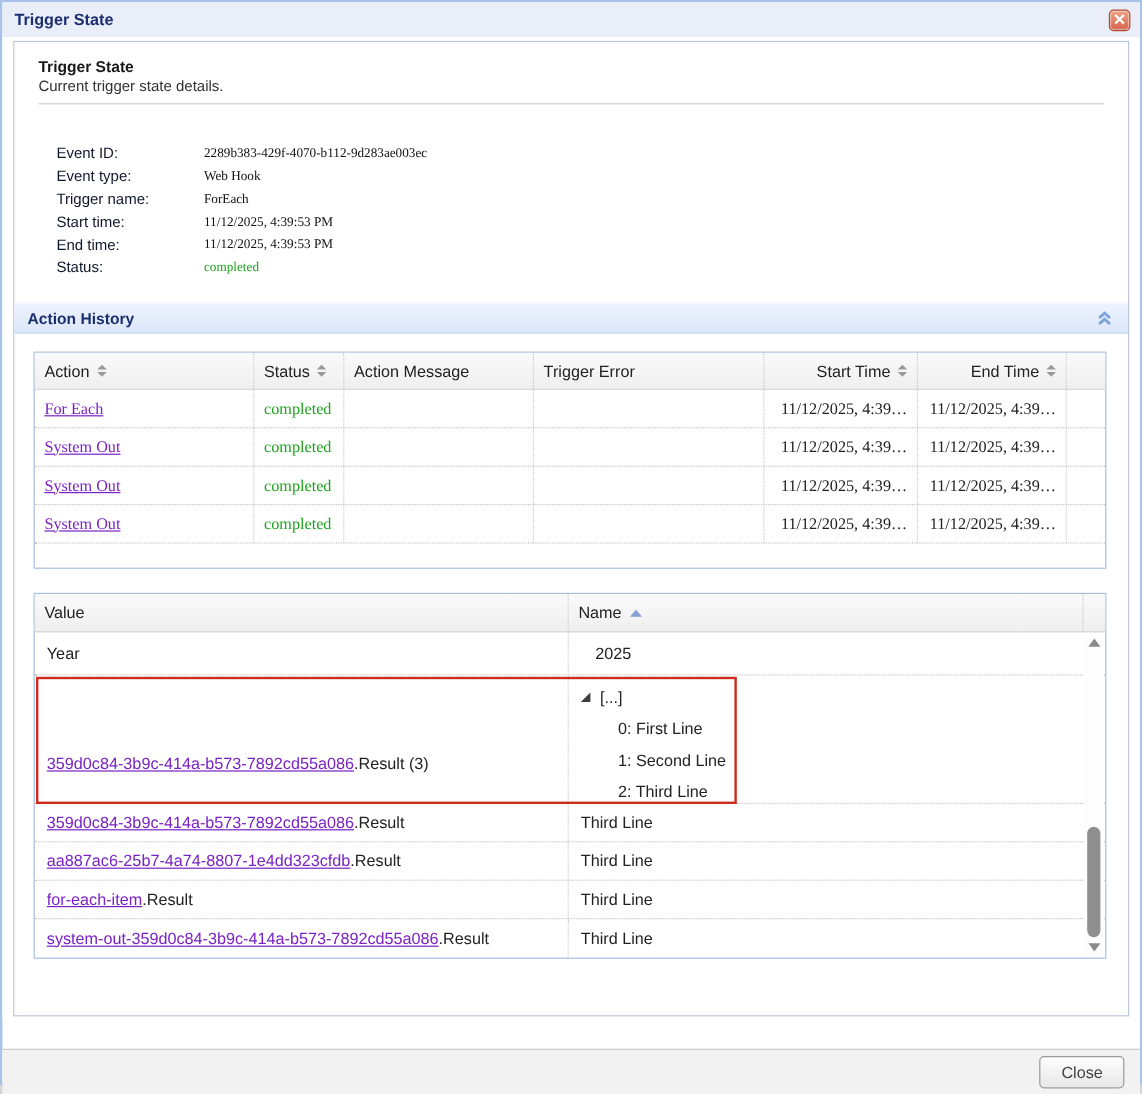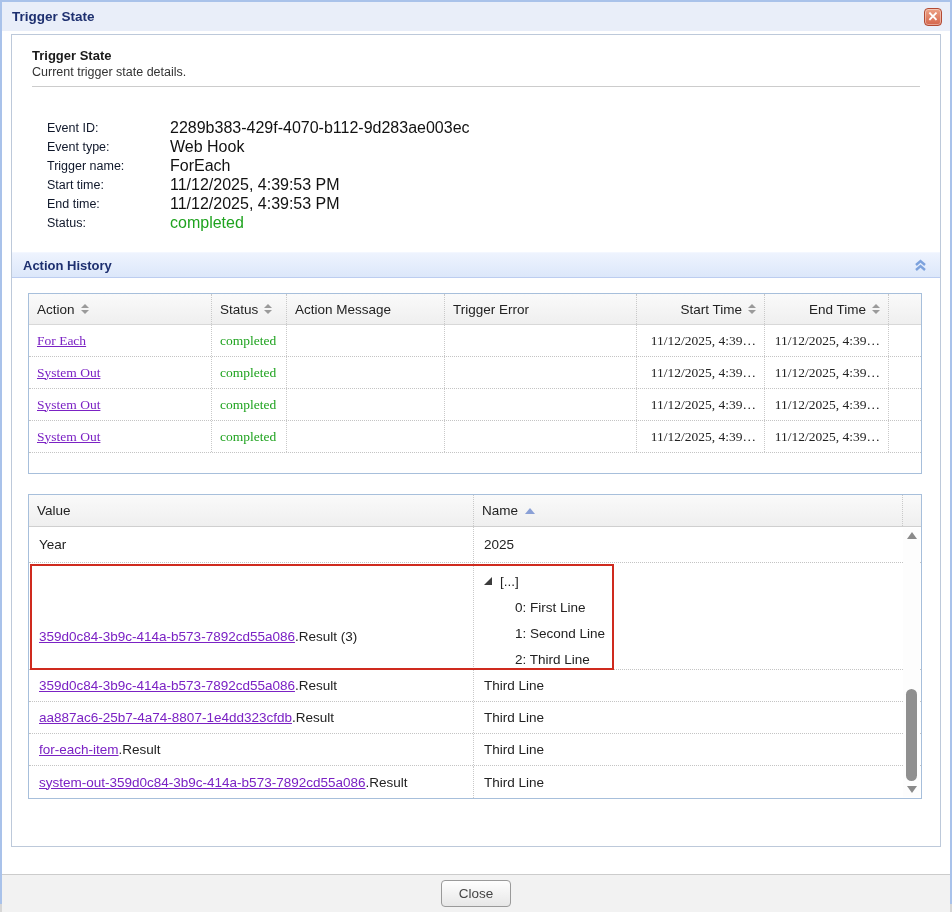--- a/index.html
+++ b/index.html
@@ -37,21 +37,21 @@
   .content { flex:1 1 auto; padding:3px 9px; background:#fff; }
   .panel { border:1px solid var(--panel-border,#bdc9da); height:813px; overflow:hidden; }
 
   .overview { padding:13px 20px 0; }
   .ov-head { font-size:13px; font-weight:bold; color:#1a1a1a; }
   .ov-sub { font-size:12.5px; color:#333; padding:2px 0 7px; border-bottom:1px solid #ccc; }
 
   .fields { margin:31px 0 0 15px; }
   .field-row { display:flex; height:19px; align-items:center; font-size:12.5px; }
   .field-label { width:123px; color:#0f172a; }
-  .field-value { font-family:Liberation Sans, sans-serif; font-size:16px; color:#111; }
+  .field-value { font-family:Liberation Serif, serif; font-size:11px; color:#111; }
   .field-value.status { color:var(--green,#1fa31f); }
 
   
   .section-bar {
     margin-top:20px; height:26px;
     background:linear-gradient(#eef3fe,#dce7fa);
     border-top:1px solid #f3f7ff;
     border-bottom:1px solid #bccdf0;
     display:flex; align-items:center;
     padding:0 12px 0 11px;
@@ -83,21 +83,21 @@
   .ah-filler { height:20px; }
 
   
   .ev-wrap { margin:20px 18px 0 16px; position:relative; }
   .ev-head { display:grid; grid-template-columns:445px 1fr 18px; height:32px;
              background:linear-gradient(#fafafa,#efefef); border-bottom:1px solid #cfcfcf; }
   .asc { width:0; height:0; border-left:5px solid transparent; border-right:5px solid transparent;
          border-bottom:6px solid #8aa0d6; margin-left:7px; }
   .ev-row { display:grid; grid-template-columns:445px 1fr; border-bottom:1px dotted #c4c4c4; position:relative; }
   .ev-row .cell { padding:0 10px; }
-  .r-year { height:36px; }
+  .r-year { height:36px;gap:12px; }
   .r-std { height:32px; }
   .r-hl { height:107px; }
   .r-hl .cell { align-items:flex-start; }
   .hlbox {
     position:absolute; left:1px; top:1px; bottom:-1px; width:584px;
     border:2px solid var(--highlight-red,#cf2a1e);
     pointer-events:none; z-index:3;
   }
   .tree { padding-top:5px; }
   .tree-root { display:flex; align-items:center; height:26px; }
@@ -113,21 +113,21 @@
   .vs-up { margin-top:4px; width:0; height:0; border-left:5px solid transparent; border-right:5px solid transparent; border-bottom:7px solid #8a8a8a; cursor:pointer; }
   .vs-spacer { flex:1; }
   .vs-thumb { width:11px; height:92px; background:#8f8f8f; border-radius:6px; margin-bottom:5px; cursor:grab; }
   .vs-dn { margin-bottom:4px; width:0; height:0; border-left:5px solid transparent; border-right:5px solid transparent; border-top:7px solid #8a8a8a; cursor:pointer; }
 
   
   .footer {
     flex:0 0 38px; height:38px;
     background:var(--footer-bg,#f2f2f2);
     border-top:1px solid #ccc;
-    display:flex; align-items:center; justify-content:center;
+    display:flex; align-items:center; justify-content:flex-end;
     padding:13px 13px;
     margin-top:24px;
   }
   .close-btn {
     font-family:inherit; font-size:13.5px; color:#444;
     padding:5px 17px;
     border:1px solid #9a9a9a; border-radius:4px;
     background:linear-gradient(#fefefe,#e7e7e7);
     cursor:pointer;
   }

